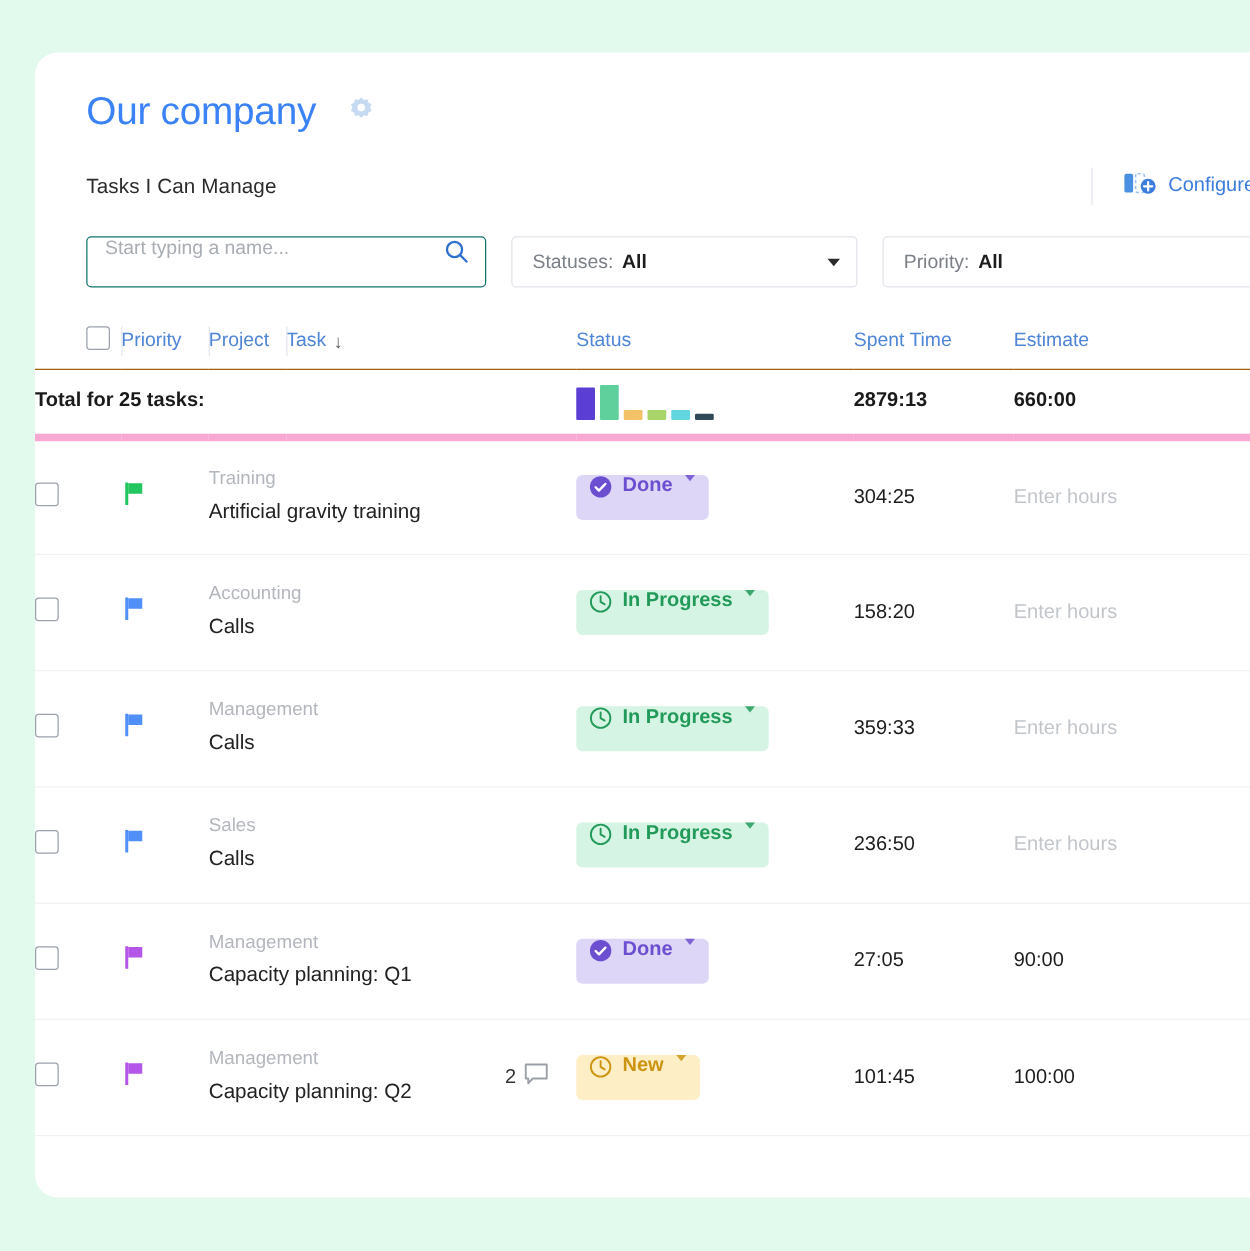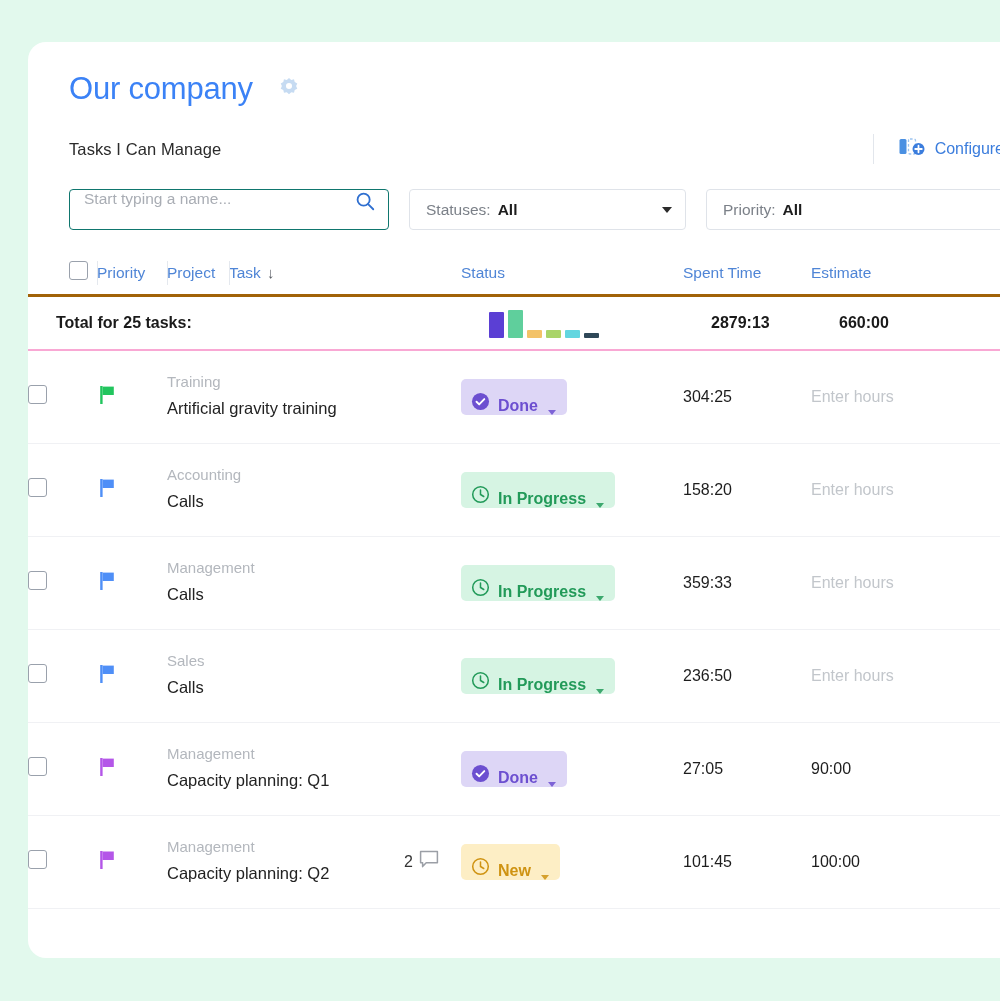--- a/index.html
+++ b/index.html
@@ -143,21 +143,21 @@
   col.c-spent  { width: 0px; }
   col.c-est    { width: 0px; }
 
   thead th {
     height: 43px;
     vertical-align: middle;
     font-weight: 400;
     font-size: 15.5px;
     color: #4f85d6;
     text-align: left;
-    border-bottom: 3px solid #a16207;
+    border-bottom: 1px solid #a16207;
     position: relative;
   }
   thead th.hcheck { padding-left: 41px; }
   thead th.hprio  { padding-left: 0; }
   thead th.hproj, thead th.htask { padding-left: 0; }
   .th-inner { display: flex; align-items: center; gap: 6px; cursor: pointer; }
   .vdiv {
     position: absolute;
     left: 0; top: 9px;
     width: 1px; height: 24px;
@@ -171,25 +171,24 @@
     background: #fff;
     cursor: pointer;
     display: inline-block;
   }
   .sort-arrow { font-size: 15px; color: #5b5f66; line-height: 1; }
 
   
   tr.total-row td {
     height: 55px;
     vertical-align: middle;
-    border-bottom: 2px solid #f9a8d4;
+    border-bottom: 6px solid #f9a8d4;
     font-size: 16px;
     font-weight: bold;
     color: #1a1a1a;
-    padding-left: 28px;
   }
   td.total-label { padding-left: 41px; }
 
   .minichart {
     display: flex;
     align-items: flex-end;
     gap: 4px;
     height: 30px;
   }
   .minichart .bar { width: 15px; border-radius: 1px; }
@@ -219,21 +218,21 @@
   .comment-chip {
     display: flex;
     align-items: center;
     gap: 6px;
     font-size: 16px;
     color: #333;
   }
 
   .badge {
     display: inline-flex;
-    align-items: flex-end;
+    align-items: flex-start;
     gap: 8px;
     height: 36px;
     padding: 0 11px 0 10px;
     border-radius: 5px;
     font-size: 16px;
     font-weight: 600;
     cursor: pointer;
     white-space: nowrap;
   }
   .badge .bcaret {

